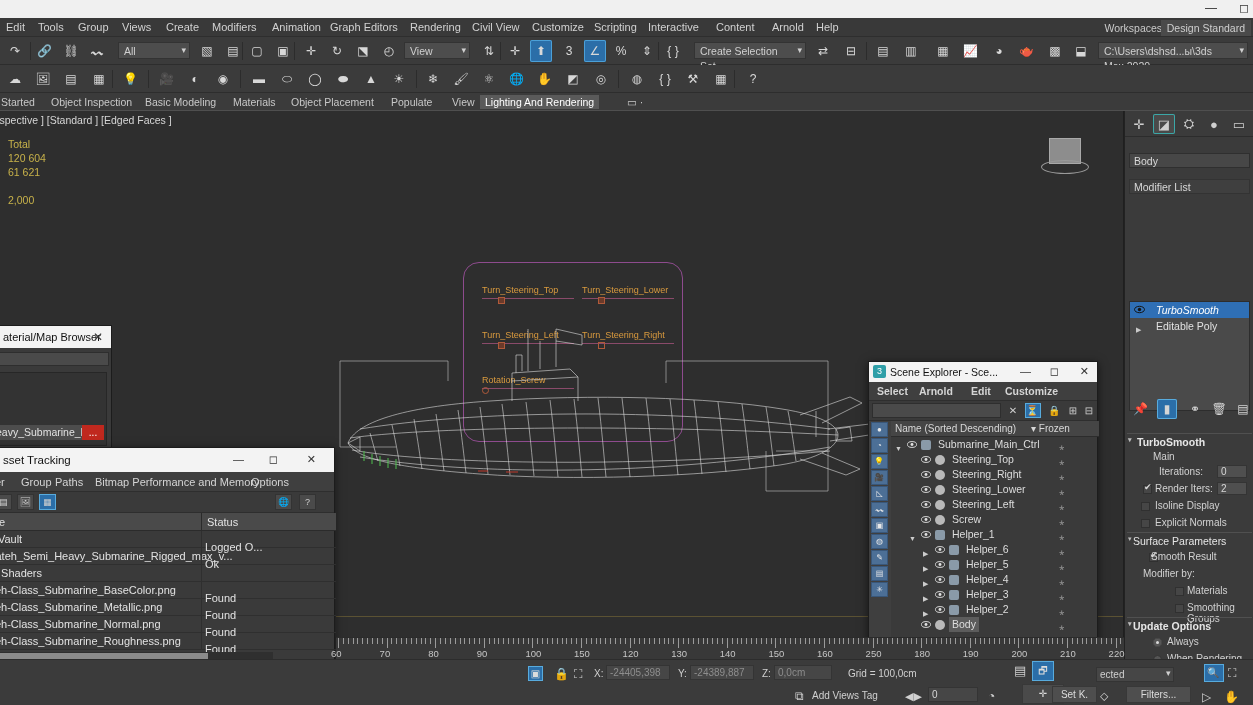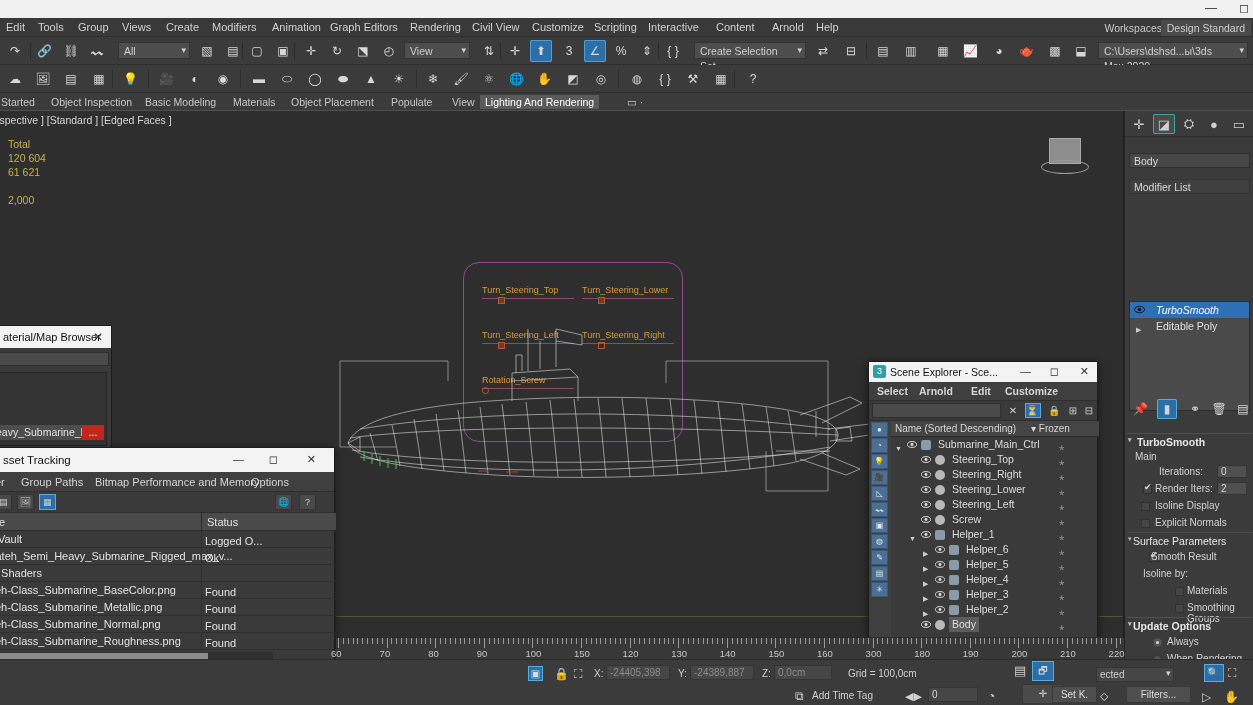--- a/index.html
+++ b/index.html
@@ -155,21 +155,21 @@
   #atTools .i{ position:absolute; top:2px; width:17px; height:16px; background:#4a4a4a;
       border:1px solid #333; display:flex; align-items:center; justify-content:center; font-size:9px;}
   #atTools .i.on{ background:#2b6ea8; border-color:#58abdd;}
   #atHdr{ position:absolute; left:0; top:65px; width:403px; height:18px; background:#4a4a4a;
       border-bottom:1px solid #2b2b2b;}
   #atHdr .c{ position:absolute; top:3px; font-size:11px; color:#e2e2e2;}
   #atHdr .div{ position:absolute; left:268px; top:0; width:1px; height:18px; background:#2b2b2b;}
   #atRows{ position:absolute; left:0; top:83px; width:403px;}
   .arow{ position:relative; height:17px; border-bottom:1px solid #2f2f2f; font-size:11px; color:#e2e2e2;}
   .arow .n{ position:absolute; top:2px; white-space:nowrap;}
-  .arow .s{ position:absolute; left:272px; top:4px;}
+  .arow .s{ position:absolute; left:272px; top:10px;}
   .arow .divv{ position:absolute; left:268px; top:0; width:1px; height:17px; background:#2f2f2f;}
   #atScroll{ position:absolute; left:-60px; top:204px; width:400px; height:11px; background:#2f2f2f;}
   #atScroll i{ position:absolute; left:0; top:1px; width:335px; height:9px; background:#8c8c8c;}
   #atBottom{ position:absolute; left:-66px; top:222px; width:400px; height:22px; background:#3a3a3a;
       border:1px solid #2a2a2a;}
   #atBottom2{ position:absolute; left:-66px; top:248px; width:400px; height:18px; background:#3a3a3a;
       border:1px solid #2a2a2a;}
   
   #timeline{ position:absolute; left:336px; top:637px; width:788px; height:22px;
       background:#383838; border-top:1px solid #2b2b2b;}
@@ -461,21 +461,21 @@
     <div class="mb" style="left:2px">📌</div>
     <div class="mb on" style="left:28px">▮</div>
     <div class="mb" style="left:56px">⚭</div>
     <div class="mb" style="left:80px">🗑</div>
     <div class="mb" style="left:104px">▤</div>
   </div>
 
   <div class="rollup" style="top:322px;">
     <div class="rollhdr">TurboSmooth</div>
     <div class="prow" style="height:14px;">
-      <span class="t" style="left:8px; top:1px">Main</span>
+      <span class="t" style="left:26px; top:1px">Main</span>
     </div>
     <div class="prow">
       <span class="t" style="left:32px; top:2px">Iterations:</span>
       <span class="spin" style="left:90px; top:1px; width:30px">0</span>
     </div>
     <div class="prow">
       <span class="chk on" style="left:16px; top:4px"></span>
       <span class="t" style="left:28px; top:2px">Render Iters:</span>
       <span class="spin" style="left:90px; top:1px; width:30px">2</span>
     </div>
@@ -486,21 +486,21 @@
     <div class="prow">
       <span class="chk" style="left:14px; top:4px"></span>
       <span class="t" style="left:28px; top:2px">Explicit Normals</span>
     </div>
     <div class="rollhdr" style="font-weight:normal; padding-left:6px;">Surface Parameters</div>
     <div class="prow">
       <span class="chk on" style="left:22px; top:4px"></span>
       <span class="t" style="left:24px; top:2px">Smooth Result</span>
     </div>
     <div class="prow">
-      <span class="t" style="left:16px; top:2px">Isoline by:</span>
+      <span class="t" style="left:16px; top:2px">Modifier by:</span>
     </div>
     <div class="prow">
       <span class="chk" style="left:48px; top:4px"></span>
       <span class="t" style="left:60px; top:2px">Materials</span>
     </div>
     <div class="prow">
       <span class="chk" style="left:48px; top:4px"></span>
       <span class="t" style="left:60px; top:2px">Smoothing Groups</span>
     </div>
     <div class="rollhdr" style="font-weight:bold; padding-left:6px;">Update Options</div>
@@ -970,42 +970,42 @@
     <div class="lab" style="left: 43.6px;">70</div>
     <div class="lab" style="left: 92.2px;">80</div>
     <div class="lab" style="left: 140.8px;">90</div>
     <div class="lab" style="left: 189.4px;">100</div>
     <div class="lab" style="left: 238px;">150</div>
     <div class="lab" style="left: 286.6px;">120</div>
     <div class="lab" style="left: 335.2px;">130</div>
     <div class="lab" style="left: 383.8px;">140</div>
     <div class="lab" style="left: 432.4px;">150</div>
     <div class="lab" style="left: 481px;">160</div>
-    <div class="lab" style="left: 529.6px;">300</div>
+    <div class="lab" style="left: 529.6px;">250</div>
     <div class="lab" style="left: 578.2px;">180</div>
     <div class="lab" style="left: 626.8px;">190</div>
     <div class="lab" style="left: 675.4px;">200</div>
     <div class="lab" style="left: 724px;">210</div>
     <div class="lab" style="left: 772.6px;">220</div>
   </div>
 
 <div id="statusbar">
   <div class="sbtn on" style="left:528px; top:6px; width:15px; height:15px; line-height:13px;">▣</div>
   <div class="slabel" style="left:554px; top:7px; font-size:12px;">🔒</div>
   <div class="slabel" style="left:574px; top:7px; font-size:12px;">⛶</div>
   <div class="slabel" style="left:594px; top:8px">X:</div>
   <div class="sfield" style="left:606px; top:5px; width:64px">-24405,398</div>
   <div class="slabel" style="left:678px; top:8px">Y:</div>
   <div class="sfield" style="left:690px; top:5px; width:64px">-24389,887</div>
   <div class="slabel" style="left:762px; top:8px">Z:</div>
   <div class="sfield" style="left:774px; top:5px; width:58px">0,0cm</div>
   <div class="slabel" style="left:848px; top:8px">Grid = 100,0cm</div>
 
   <div class="slabel" style="left:795px; top:29px; font-size:12px;">⧉</div>
-  <div class="slabel" style="left:812px; top:30px">Add Time Tag</div>
+  <div class="slabel" style="left:812px; top:30px">Add Views Tag</div>
 
   <div class="slabel" style="left:1014px; top:3px; font-size:13px;">▤</div>
   <div class="sbtn on" style="left:1032px; top:1px; width:22px; height:20px; line-height:18px;">🗗</div>
 
   <div class="slabel" style="left:905px; top:30px; font-size:11px;">◀▶</div>
   <div class="sfield" style="left:928px; top:27px; width:50px; color:#d6d6d6;">0</div>
   <div class="slabel" style="left:988px; top:29px; font-size:12px;">◔</div>
   <div class="sbtn" style="left:1022px; top:24px; width:42px; height:20px; line-height:18px; background:#4a4a4a;">✛</div>
   <div class="sbtn" style="left:1052px; top:26px; width:45px; height:17px; line-height:15px;">Set K.</div>
   <div class="slabel" style="left:1100px; top:29px; font-size:12px;">⬦</div>

